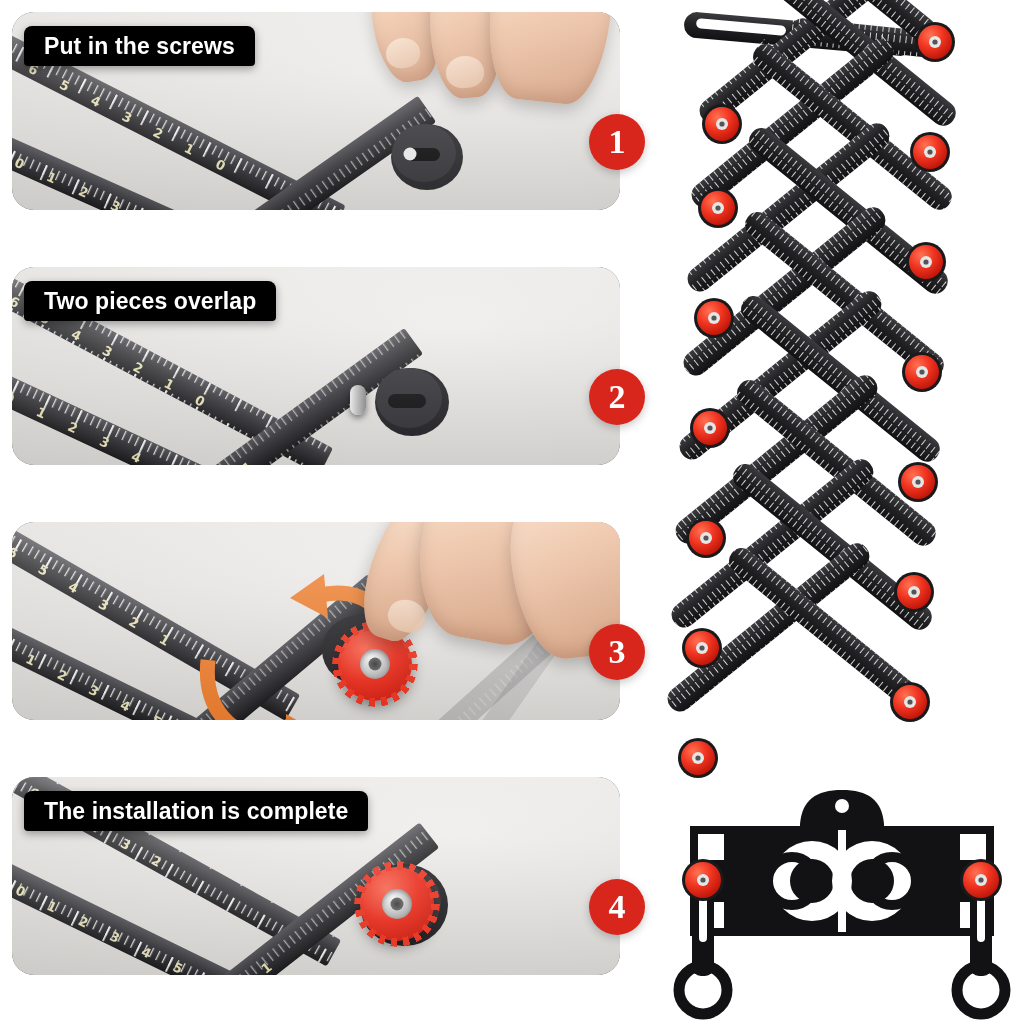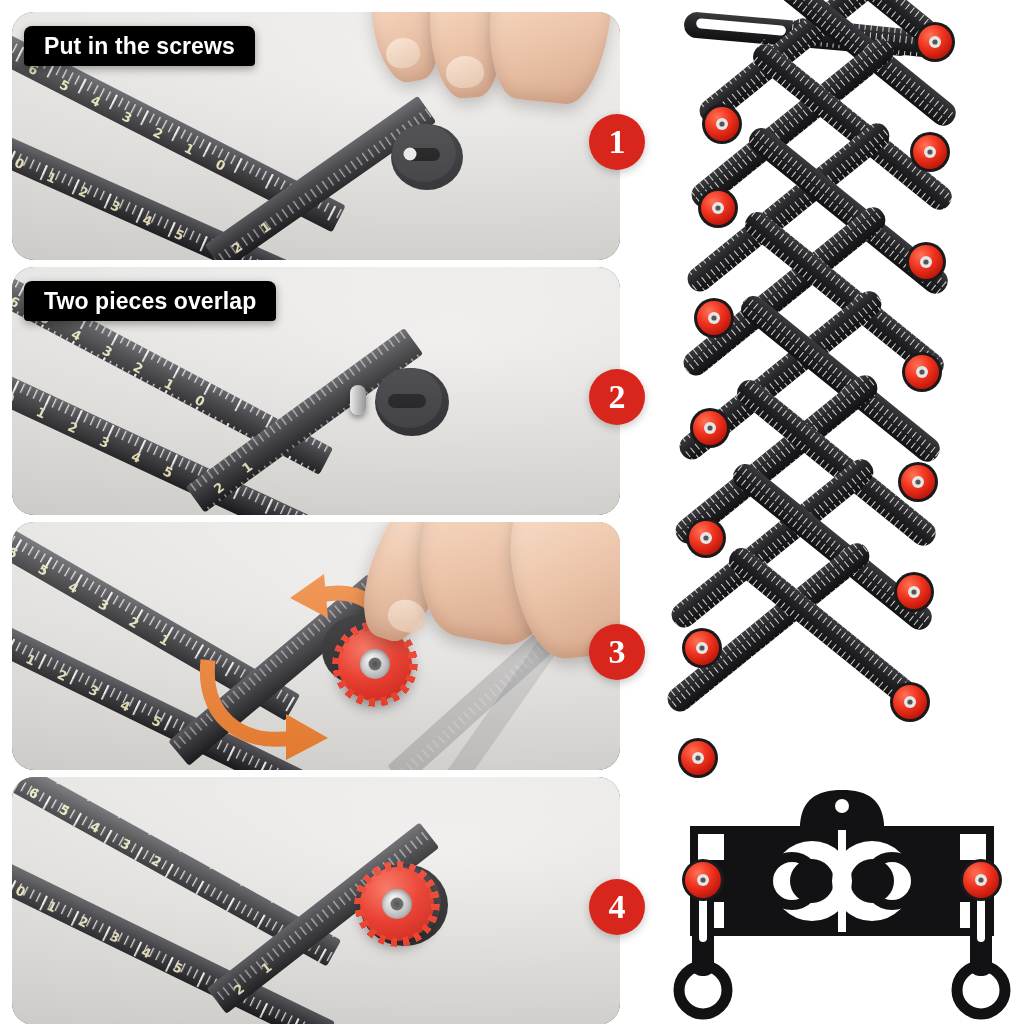--- a/index.html
+++ b/index.html
@@ -19,21 +19,21 @@
   
   .steps-column {
     position: absolute;
     left: 12px; top: 8px;
     width: 620px; height: 1010px;
   }
   .step-panel {
     position: absolute;
     left: 0;
     width: 608px;
-    height: 248px;
+    height: 198px;
     border-radius: 22px;
     overflow: hidden;
     background: #404040;
   }
   .step-panel.p1 { top: 4px; }
   .step-panel.p2 { top: 259px; }
   .step-panel.p3 { top: 514px; }
   .step-panel.p4 { top: 769px; }
 
   
@@ -421,20 +421,23 @@
           </g>
           <ellipse cx="392" cy="128" rx="44" ry="41" fill="#202024"></ellipse>
           <ellipse cx="390" cy="125" rx="39" ry="36" fill="#303035"></ellipse>
         </svg>
 
         <div class="knob" style="left:348px; top:90px;">
           <div class="hub"></div>
         </div>
       </div>
 
+      <div class="caption">
+        <span>The installation is complete</span>
+      </div>
     </div>
 
     <div class="badge b1">1</div>
     <div class="badge b2">2</div>
     <div class="badge b3">3</div>
     <div class="badge b4">4</div>
   </div>
 
   <div class="product-column">
 

